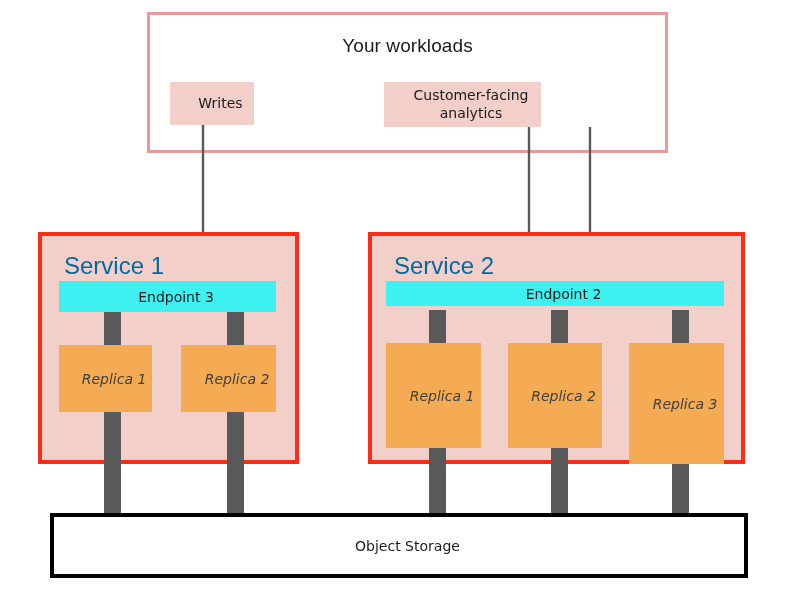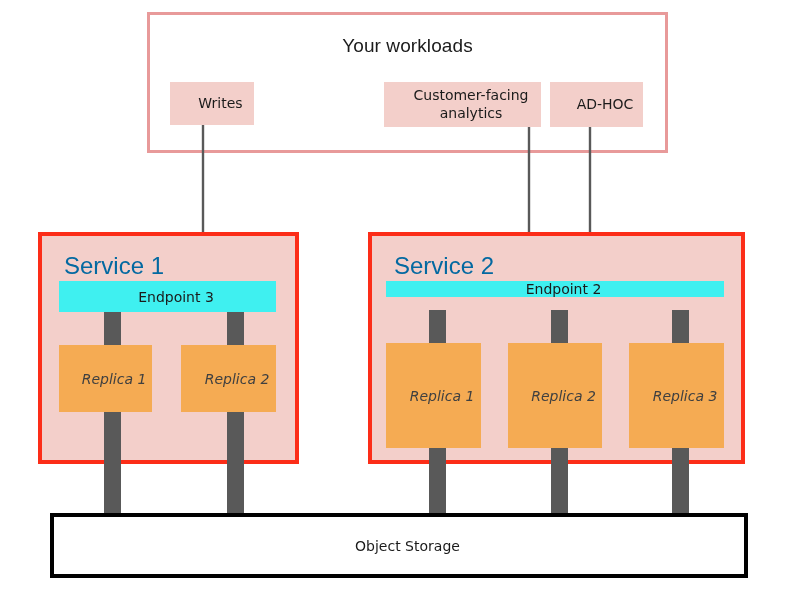--- a/index.html
+++ b/index.html
@@ -77,38 +77,38 @@
   .endpoint {
     background: #3ff0f0;
     color: #1b1b1b;
     font-size: 14px;
     display: flex;
     align-items: center;
     justify-content: center;
     font-family: "DejaVu Sans", sans-serif;
   }
   .endpoint-1 { left: 59px;  top: 281px; width: 217px; height: 31px; }
-  .endpoint-2 { left: 386px; top: 281px; width: 338px; height: 16px; }
+  .endpoint-2 { left: 386px; top: 281px; width: 338px; height: 25px; }
 
   
   .replica {
     background: #f5ab53;
     color: #404040;
     font-size: 14px;
     display: flex;
     align-items: center;
     justify-content: center;
     font-family: "DejaVu Sans", sans-serif;
     font-style: italic;
   }
   .r1a { left: 59px;  top: 345px; width: 93px; height: 67px; }
   .r1b { left: 181px; top: 345px; width: 95px; height: 67px; }
   .r2a { left: 386px; top: 343px; width: 95px; height: 105px; }
   .r2b { left: 508px; top: 343px; width: 94px; height: 105px; }
-  .r2c { left: 629px; top: 343px; width: 95px; height: 105px; }
+  .r2c { left: 629px; top: 343px; width: 95px; height: 121px; }
 
   
   .conn {
     background: #595959;
     width: 9px;
   }
 
   
   .object-storage {
     left: 50px; top: 513px;
@@ -129,21 +129,20 @@
 <div id="canvas">
 
   <div class="abs workloads-box">
     <div class="workloads-title">Your workloads</div>
   </div>
 
   <div class="abs chip chip-writes">Writes</div>
 
   <div class="abs chip chip-cfa">Customer-facing analytics</div>
 
-  <div class="abs chip chip-adhoc">AD-HOC</div>
 
   <svg class="arrow-svg">
     <defs>
       <marker id="ah" markerWidth="9" markerHeight="9" refX="1" refY="4.5" orient="auto" markerUnits="strokeWidth">
         <path d="M0,0 L0,9 L8,4.5 z" fill="#595959"></path>
       </marker>
     </defs>
 
     <line x1="203" y1="125" x2="203" y2="262" stroke="#595959" stroke-width="2.4" marker-end="url(#ah)"></line>
 

